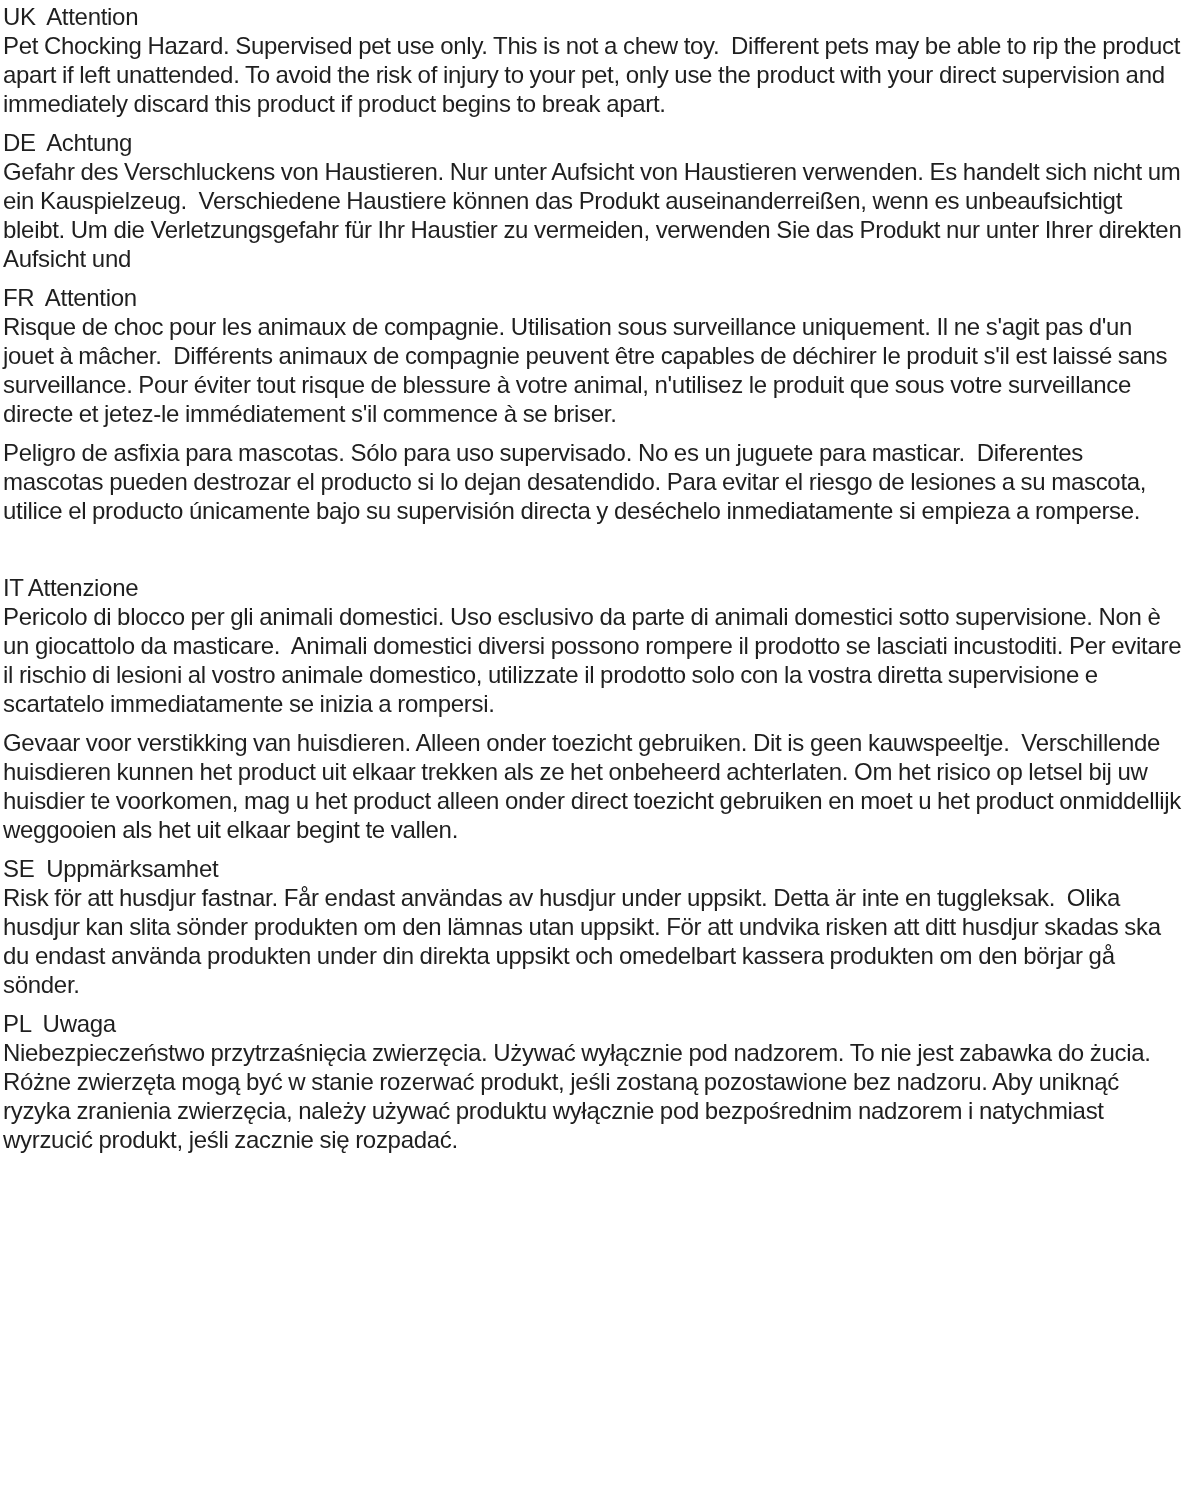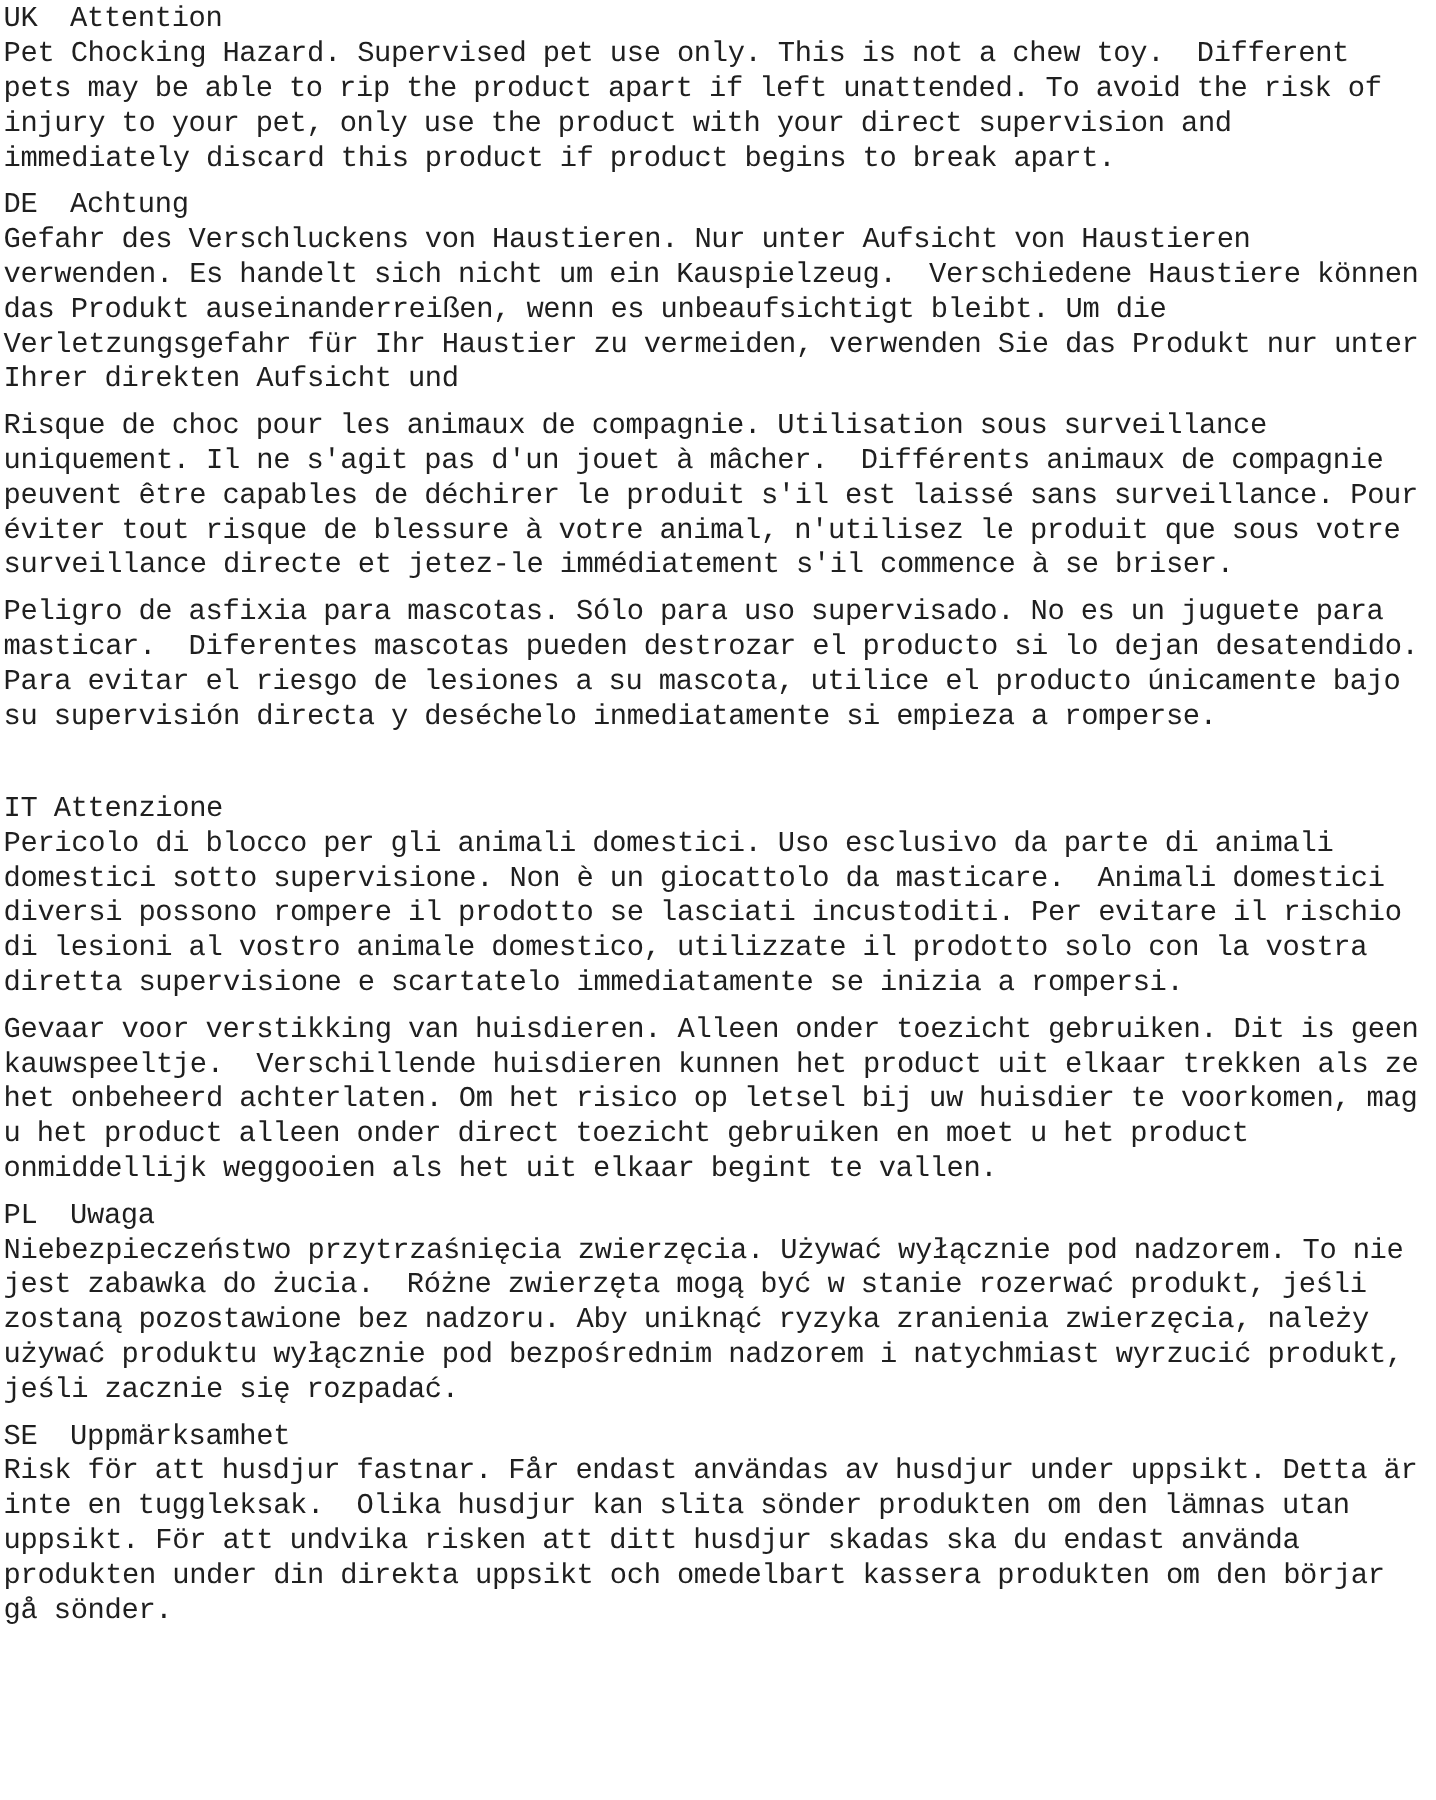--- a/index.html
+++ b/index.html
@@ -12,21 +12,20 @@
     width: 1197px;
     min-height: 1500px;
     font-family: "Liberation Sans", "DejaVu Sans", sans-serif;
     color: #1f1f1f;
     -webkit-font-smoothing: antialiased;
   }
   .doc {
     box-sizing: border-box;
     width: 1191px;
     padding: 2px 4px 6px 3px;
-    font-family: Liberation Mono, monospace;
   }
   .warning-section {
     margin-top: 10px;
   }
   .warning-section:first-child {
     margin-top: 0;
   }
   .warning-section.extra-gap {
     margin-top: 48px;
   }
@@ -50,39 +49,40 @@
     <h2 class="warning-heading">UK  Attention</h2>
     <p class="warning-body">Pet Chocking Hazard. Supervised pet use only. This is not a chew toy.  Different pets may be able to rip the product apart if left unattended. To avoid the risk of injury to your pet, only use the product with your direct supervision and immediately discard this product if product begins to break apart.</p>
   </section>
 
   <section class="warning-section">
     <h2 class="warning-heading">DE  Achtung</h2>
     <p class="warning-body">Gefahr des Verschluckens von Haustieren. Nur unter Aufsicht von Haustieren verwenden. Es handelt sich nicht um ein Kauspielzeug.  Verschiedene Haustiere können das Produkt auseinanderreißen, wenn es unbeaufsichtigt bleibt. Um die Verletzungsgefahr für Ihr Haustier zu vermeiden, verwenden Sie das Produkt nur unter Ihrer direkten Aufsicht und</p>
   </section>
 
   <section class="warning-section">
+    <h2 class="warning-heading">FR  Attention</h2>
     <p class="warning-body">Risque de choc pour les animaux de compagnie. Utilisation sous surveillance uniquement. Il ne s'agit pas d'un jouet à mâcher.  Différents animaux de compagnie peuvent être capables de déchirer le produit s'il est laissé sans surveillance. Pour éviter tout risque de blessure à votre animal, n'utilisez le produit que sous votre surveillance directe et jetez-le immédiatement s'il commence à se briser.</p>
   </section>
 
   <section class="warning-section">
     <p class="warning-body">Peligro de asfixia para mascotas. Sólo para uso supervisado. No es un juguete para masticar.  Diferentes mascotas pueden destrozar el producto si lo dejan desatendido. Para evitar el riesgo de lesiones a su mascota, utilice el producto únicamente bajo su supervisión directa y deséchelo inmediatamente si empieza a romperse.</p>
   </section>
 
   <section class="warning-section extra-gap">
     <h2 class="warning-heading">IT Attenzione</h2>
     <p class="warning-body">Pericolo di blocco per gli animali domestici. Uso esclusivo da parte di animali domestici sotto supervisione. Non è un giocattolo da masticare.  Animali domestici diversi possono rompere il prodotto se lasciati incustoditi. Per evitare il rischio di lesioni al vostro animale domestico, utilizzate il prodotto solo con la vostra diretta supervisione e scartatelo immediatamente se inizia a rompersi.</p>
   </section>
 
   <section class="warning-section">
     <p class="warning-body">Gevaar voor verstikking van huisdieren. Alleen onder toezicht gebruiken. Dit is geen kauwspeeltje.  Verschillende huisdieren kunnen het product uit elkaar trekken als ze het onbeheerd achterlaten. Om het risico op letsel bij uw huisdier te voorkomen, mag u het product alleen onder direct toezicht gebruiken en moet u het product onmiddellijk weggooien als het uit elkaar begint te vallen.</p>
   </section>
 
   <section class="warning-section">
-    <h2 class="warning-heading">PL  Uwaga</h2>
-    <p class="warning-body">Niebezpieczeństwo przytrzaśnięcia zwierzęcia. Używać wyłącznie pod nadzorem. To nie jest zabawka do żucia.  Różne zwierzęta mogą być w stanie rozerwać produkt, jeśli zostaną pozostawione bez nadzoru. Aby uniknąć ryzyka zranienia zwierzęcia, należy używać produktu wyłącznie pod bezpośrednim nadzorem i natychmiast wyrzucić produkt, jeśli zacznie się rozpadać.</p>
+    <h2 class="warning-heading">SE  Uppmärksamhet</h2>
+    <p class="warning-body">Risk för att husdjur fastnar. Får endast användas av husdjur under uppsikt. Detta är inte en tuggleksak.  Olika husdjur kan slita sönder produkten om den lämnas utan uppsikt. För att undvika risken att ditt husdjur skadas ska du endast använda produkten under din direkta uppsikt och omedelbart kassera produkten om den börjar gå sönder.</p>
   </section>
 
   <section class="warning-section">
-    <h2 class="warning-heading">SE  Uppmärksamhet</h2>
-    <p class="warning-body">Risk för att husdjur fastnar. Får endast användas av husdjur under uppsikt. Detta är inte en tuggleksak.  Olika husdjur kan slita sönder produkten om den lämnas utan uppsikt. För att undvika risken att ditt husdjur skadas ska du endast använda produkten under din direkta uppsikt och omedelbart kassera produkten om den börjar gå sönder.</p>
+    <h2 class="warning-heading">PL  Uwaga</h2>
+    <p class="warning-body">Niebezpieczeństwo przytrzaśnięcia zwierzęcia. Używać wyłącznie pod nadzorem. To nie jest zabawka do żucia.  Różne zwierzęta mogą być w stanie rozerwać produkt, jeśli zostaną pozostawione bez nadzoru. Aby uniknąć ryzyka zranienia zwierzęcia, należy używać produktu wyłącznie pod bezpośrednim nadzorem i natychmiast wyrzucić produkt, jeśli zacznie się rozpadać.</p>
   </section>
 
 </main>
 
 </body></html>

